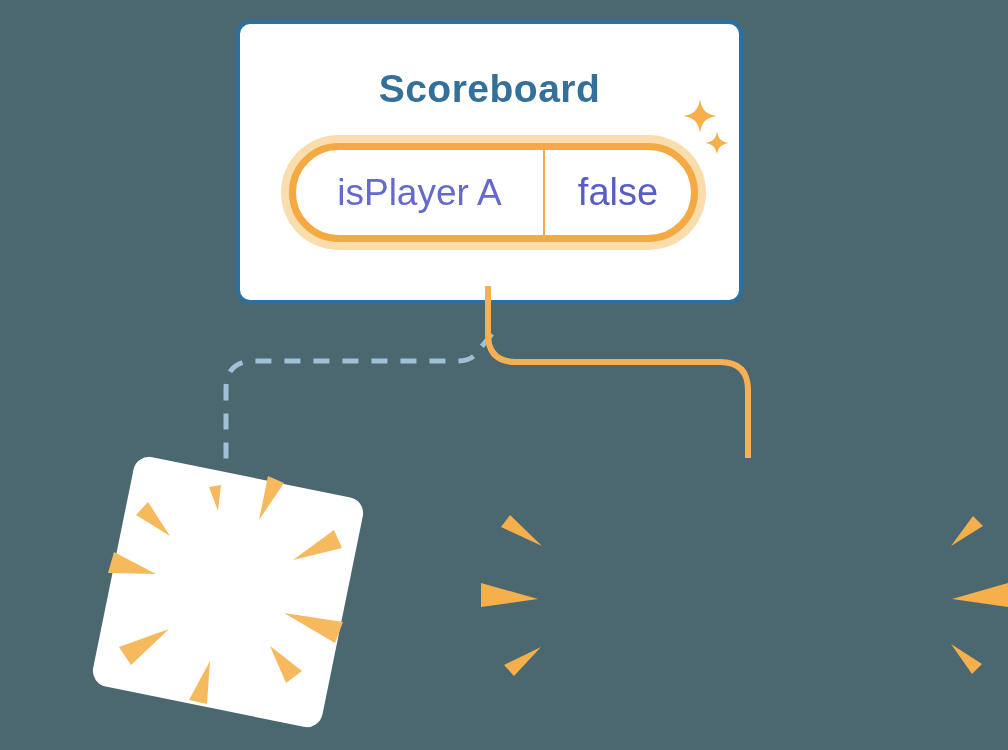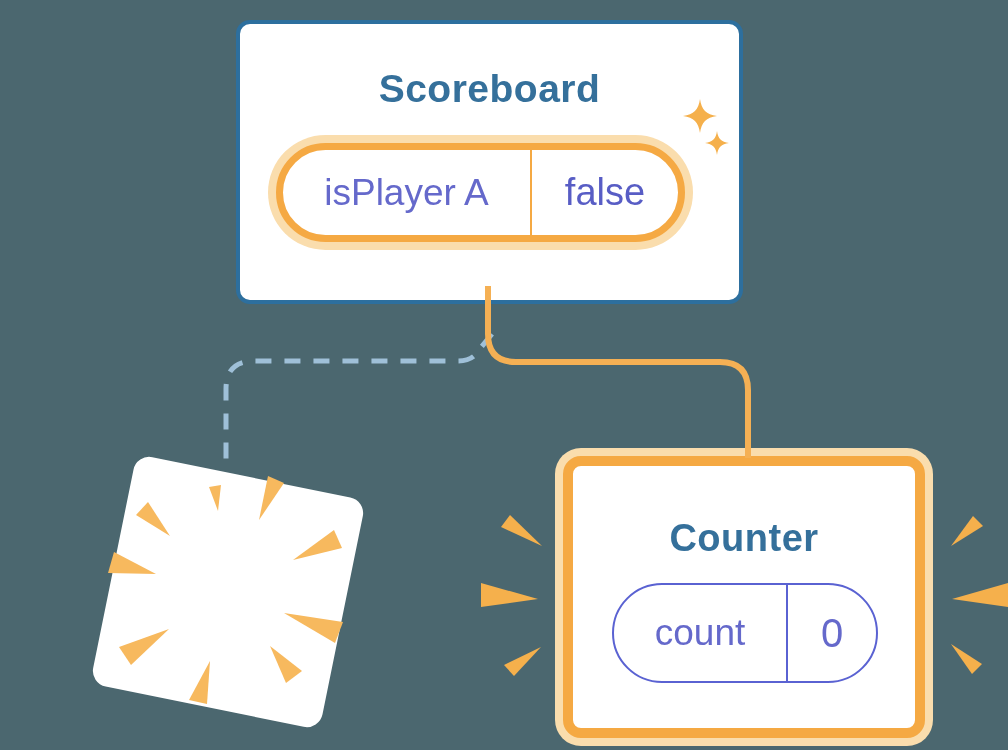--- a/index.html
+++ b/index.html
@@ -26,21 +26,21 @@
   .card-title{
     position:absolute;left:0;right:0;text-align:center;
     color:var(--titleBlue);font-weight:600;letter-spacing:0.5px;
   }
   #scoreboard-card .card-title{top:44px;font-size:39px;line-height:42px;}
   #counter-card .card-title{top:52px;font-size:38px;line-height:40px;}
 
   
   .pill{position:absolute;box-sizing:border-box;display:flex;align-items:stretch;background:var(--white);}
   #scoreboard-pill{
-    left:36px;top:119px;width:409px;height:99px;
+    left:49px;top:119px;width:409px;height:99px;
     border:7px solid var(--orange);border-radius:50px;
     box-shadow:0 0 0 8px var(--orangeGlow);
   }
   #counter-pill{
     left:39px;top:117px;width:266px;height:100px;
     border:2px solid var(--purpleBorder);border-radius:50px;
   }
   .pill .cell{display:flex;align-items:center;justify-content:center;}
   #scoreboard-pill .key-cell{width:247px;border-right:2px solid var(--orange);}
   #scoreboard-pill .value-cell{flex:1;}
@@ -69,31 +69,20 @@
     <div class="pill" id="scoreboard-pill">
       <div class="cell key-cell">
         <span class="state-key">isPlayer A</span>
       </div>
       <div class="cell value-cell">
         <span class="state-value-bold">false</span>
       </div>
     </div>
   </div>
 
-  <div class="card" id="counter-card">
-    <div class="card-title">Counter</div>
-    <div class="pill" id="counter-pill">
-      <div class="cell key-cell">
-        <span class="state-key">count</span>
-      </div>
-      <div class="cell value-cell">
-        <span class="state-value">0</span>
-      </div>
-    </div>
-  </div>
 
   <svg id="artwork" width="1008" height="750" viewBox="0 0 1008 750">
 
     <path class="dashed-line" d="M492,334 L474,356 Q468,361 458,361 L254,361 Q226,361 226,389 L226,466"></path>
 
     <path class="solid-line" d="M488,286 L488,334 Q488,362 516,362 L720,362 Q748,362 748,390 L748,458"></path>
 
     <g>
       <rect class="poof-square" x="-117" y="-117" width="234" height="234" rx="16" transform="translate(228,592) rotate(11.5)"></rect>
       <polygon class="ray" points="218,511 221,485 209,487"></polygon>

